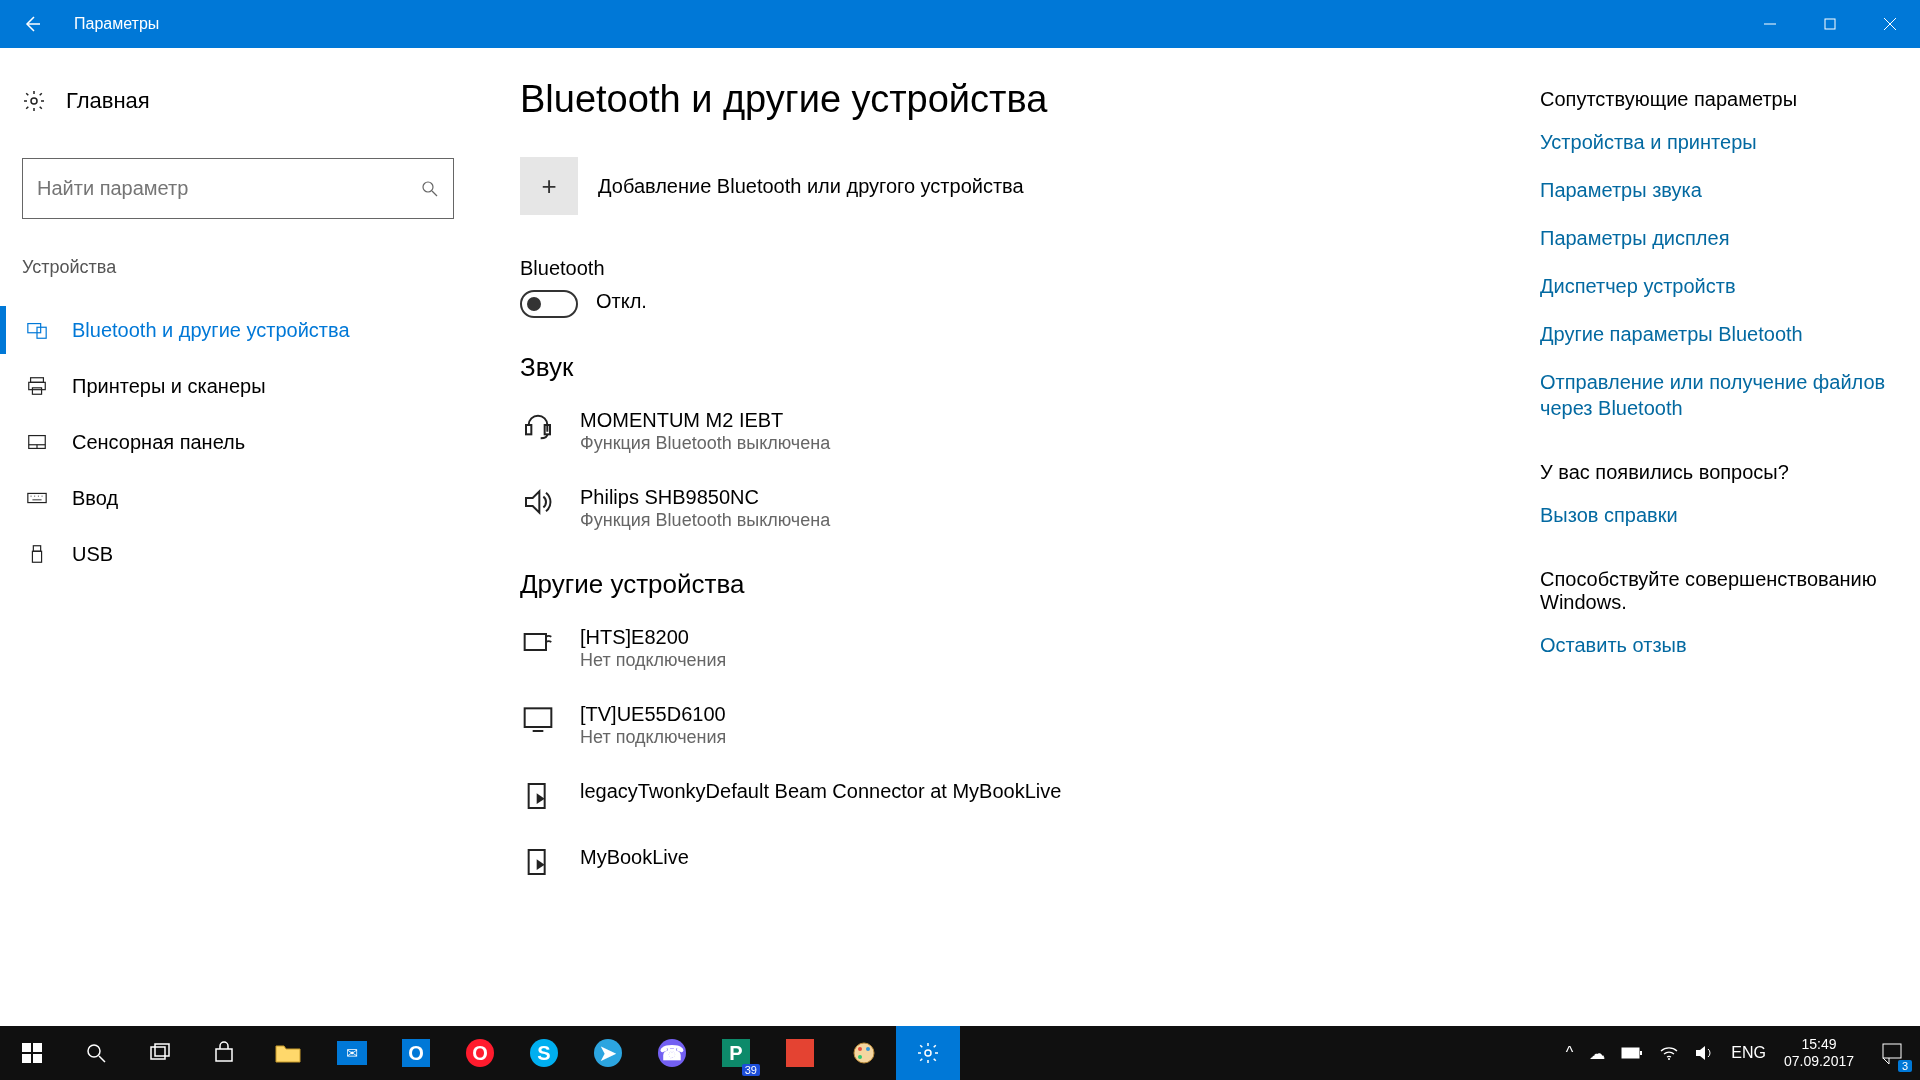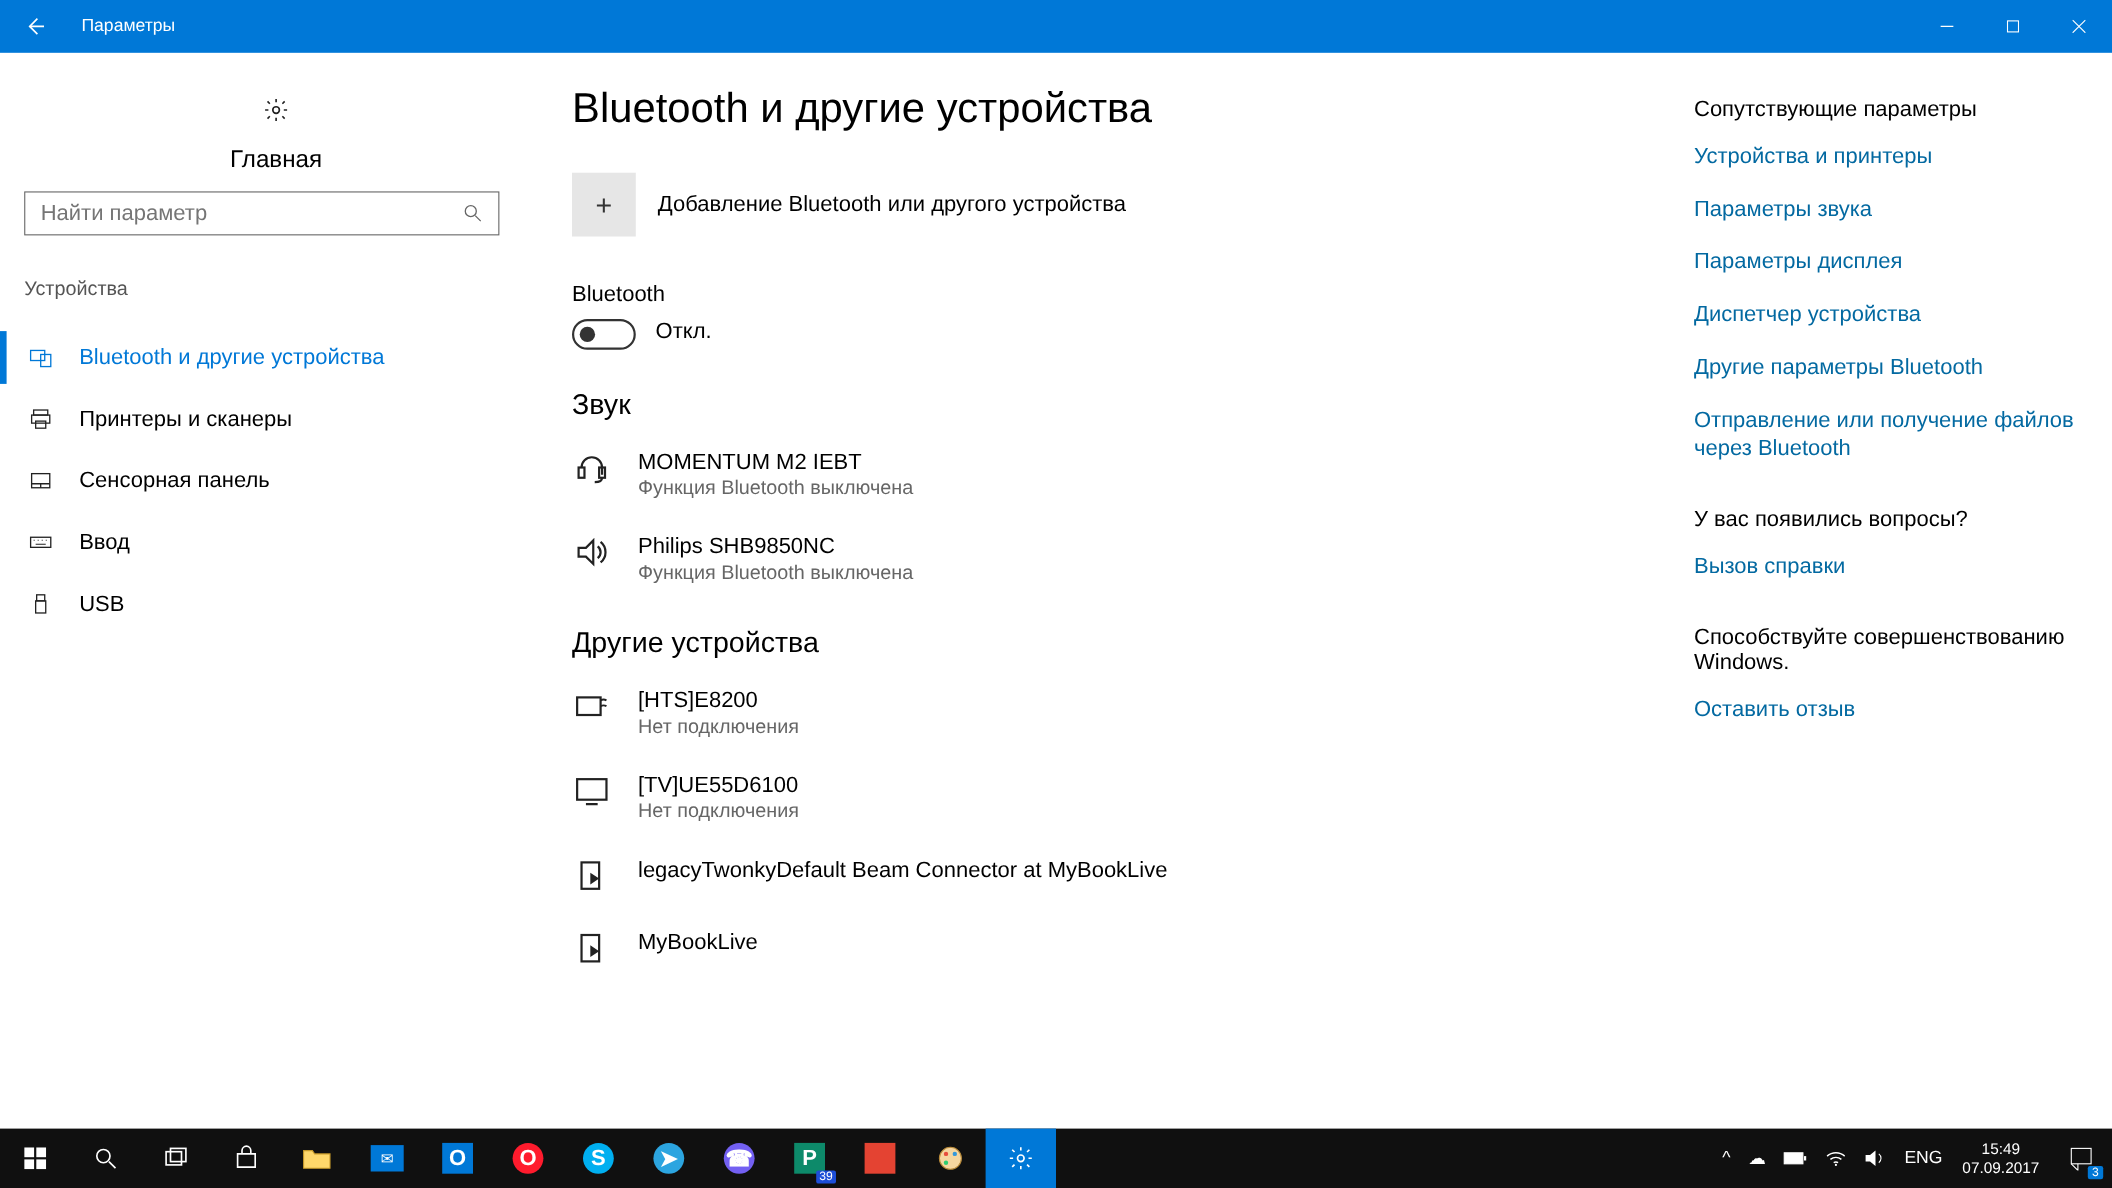--- a/index.html
+++ b/index.html
@@ -6,22 +6,22 @@
 body { width:1920px; height:1080px; background:#fff; overflow:hidden; position:relative; }
 
 .titlebar { height:48px; background:#0078d7; color:#fff; display:flex; align-items:center; }
 .titlebar .back { width:64px; height:48px; display:flex; align-items:center; justify-content:center; font-size:20px; cursor:pointer; }
 .titlebar .title { font-size:16px; margin-left:10px; }
 .titlebar .win-controls { margin-left:auto; display:flex; }
 .titlebar .win-btn { width:60px; height:48px; display:flex; align-items:center; justify-content:center; font-size:14px; cursor:pointer; }
 
 .content { display:flex; height:calc(100% - 48px - 54px); }
 .sidebar { width:480px; padding:40px 0 0 22px; }
-.home-row { display:flex; align-items:center; gap:20px; font-size:22px; margin-bottom:16px; cursor:pointer;flex-direction:column; }
-.search-box { width:432px; height:40px; border:1px solid #666; display:flex; align-items:center; padding:0 14px; margin-bottom:38px; }
+.home-row { display:flex; align-items:center; gap:20px; font-size:22px; margin-bottom:44px; cursor:pointer; }
+.search-box { width:432px; height:61px; border:1px solid #666; display:flex; align-items:center; padding:0 14px; margin-bottom:38px; }
 .search-box input { flex:1; border:none; outline:none; font-size:20px; color:#666; background:transparent; }
 .search-box .sicon { color:#666; }
 .cat-label { font-size:18px; color:#555; margin-bottom:24px; }
 .nav-item { display:flex; align-items:center; gap:22px; height:56px; font-size:20px; cursor:pointer; padding-left:4px; }
 .nav-item .nicon { width:24px; text-align:center; }
 .nav-item.active { color:#0078d7; position:relative; }
 .nav-item.active::before { content:""; position:absolute; left:-22px; top:4px; bottom:4px; width:6px; background:#0078d7; }
 
 .main { flex:1; padding:30px 40px 0 40px; overflow:hidden; }
 .page-title { font-size:38px; font-weight:400; margin-bottom:36px; }
@@ -254,21 +254,21 @@
       </div>
     </div>
   </div>
 
   <div class="rightcol">
     <div class="rblock">
       <div class="rhead">Сопутствующие параметры</div>
       <div class="rlink">Устройства и принтеры</div>
       <div class="rlink">Параметры звука</div>
       <div class="rlink">Параметры дисплея</div>
-      <div class="rlink">Диспетчер устройства</div>
+      <div class="rlink">Диспетчер устройств</div>
       <div class="rlink">Другие параметры Bluetooth</div>
       <div class="rlink">Отправление или получение файлов через Bluetooth</div>
     </div>
     <div class="rblock">
       <div class="rhead">У вас появились вопросы?</div>
       <div class="rlink">Вызов справки</div>
     </div>
     <div class="rblock">
       <div class="rhead">Способствуйте совершенствованию Windows.</div>
       <div class="rlink">Оставить отзыв</div>

